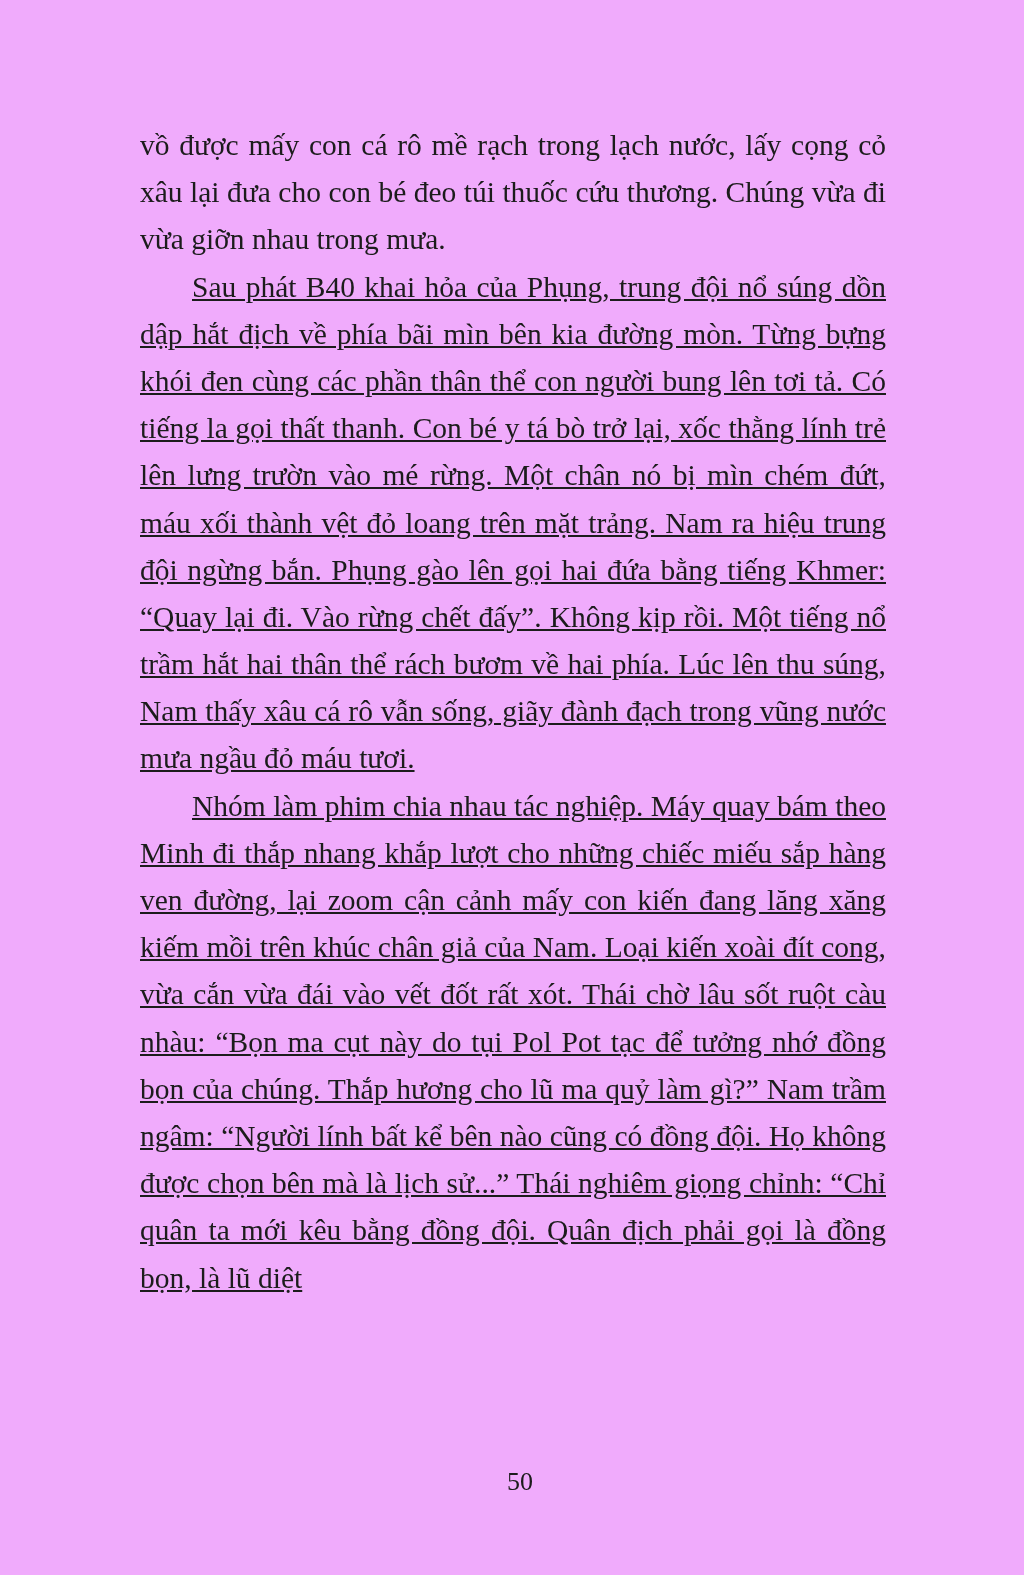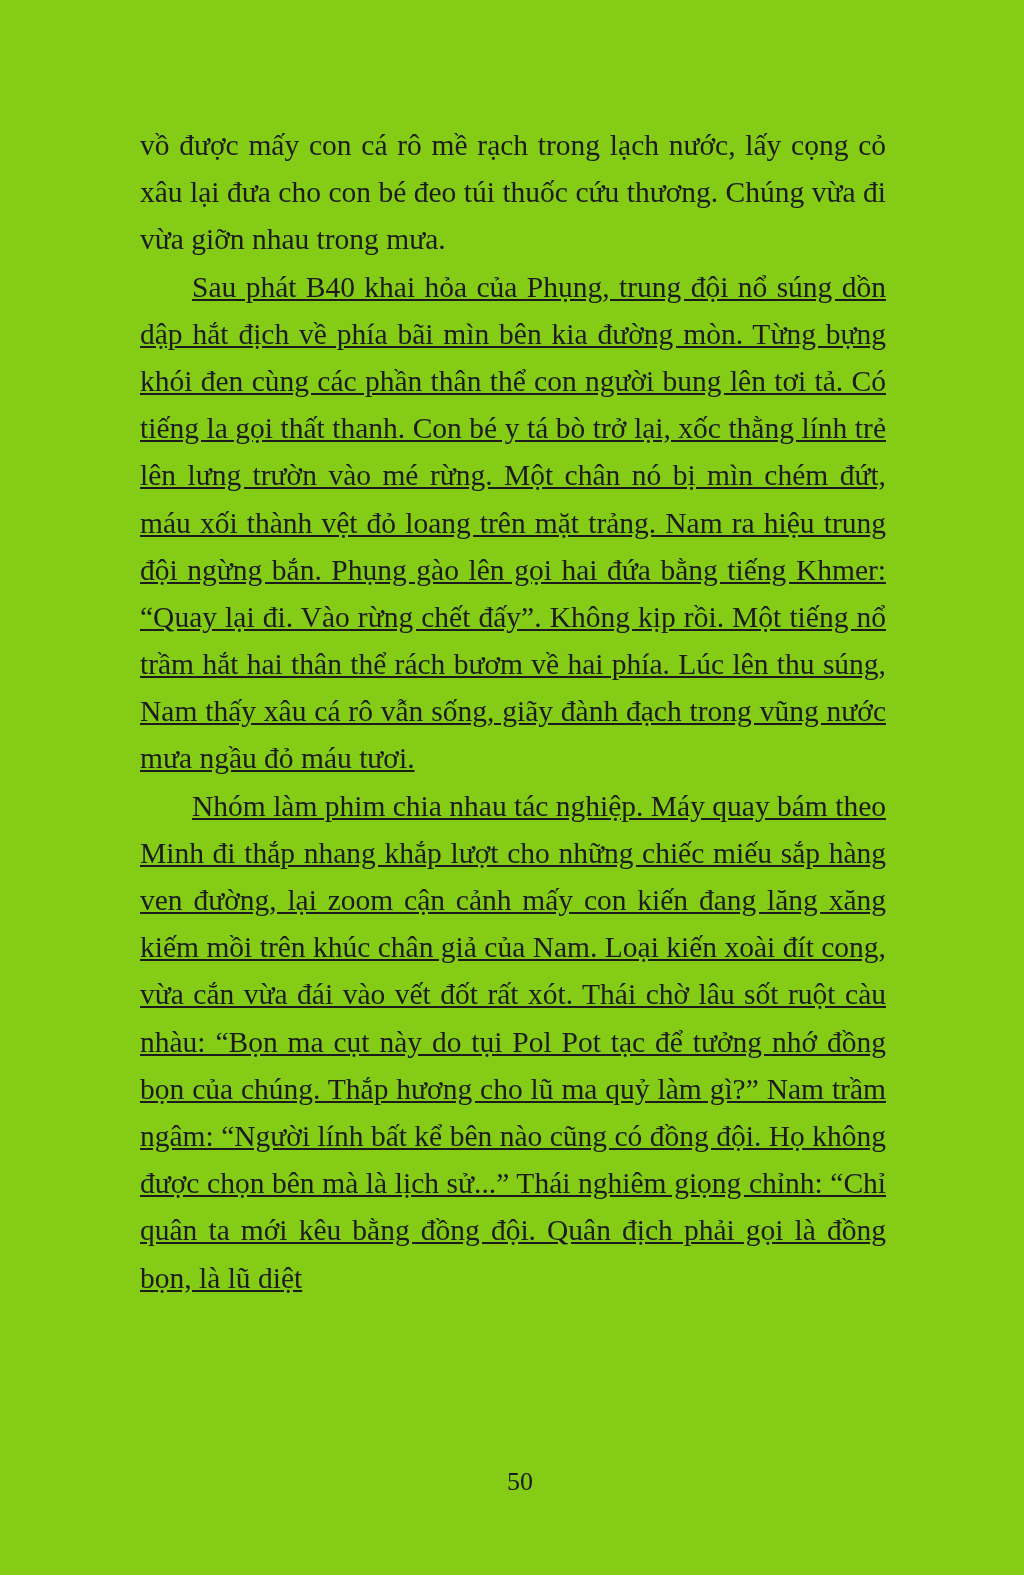--- a/index.html
+++ b/index.html
@@ -5,21 +5,21 @@
   html, body {
     margin: 0;
     padding: 0;
     background: #e8e8e8;
   }
   .book-page {
     position: relative;
     width: 1024px;
     height: 1575px;
     margin: 0 auto;
-    background: #84cc16;
+    background: #f0abfc;
     color: #1c1c1c;
     font-family: "Liberation Serif", "DejaVu Serif", serif;
     box-sizing: border-box;
     padding: 122px 138px 0 140px;
     overflow: hidden;
   }
   .text-block {
     font-size: 29.5px;
     line-height: 1.60;
     text-align: justify;

